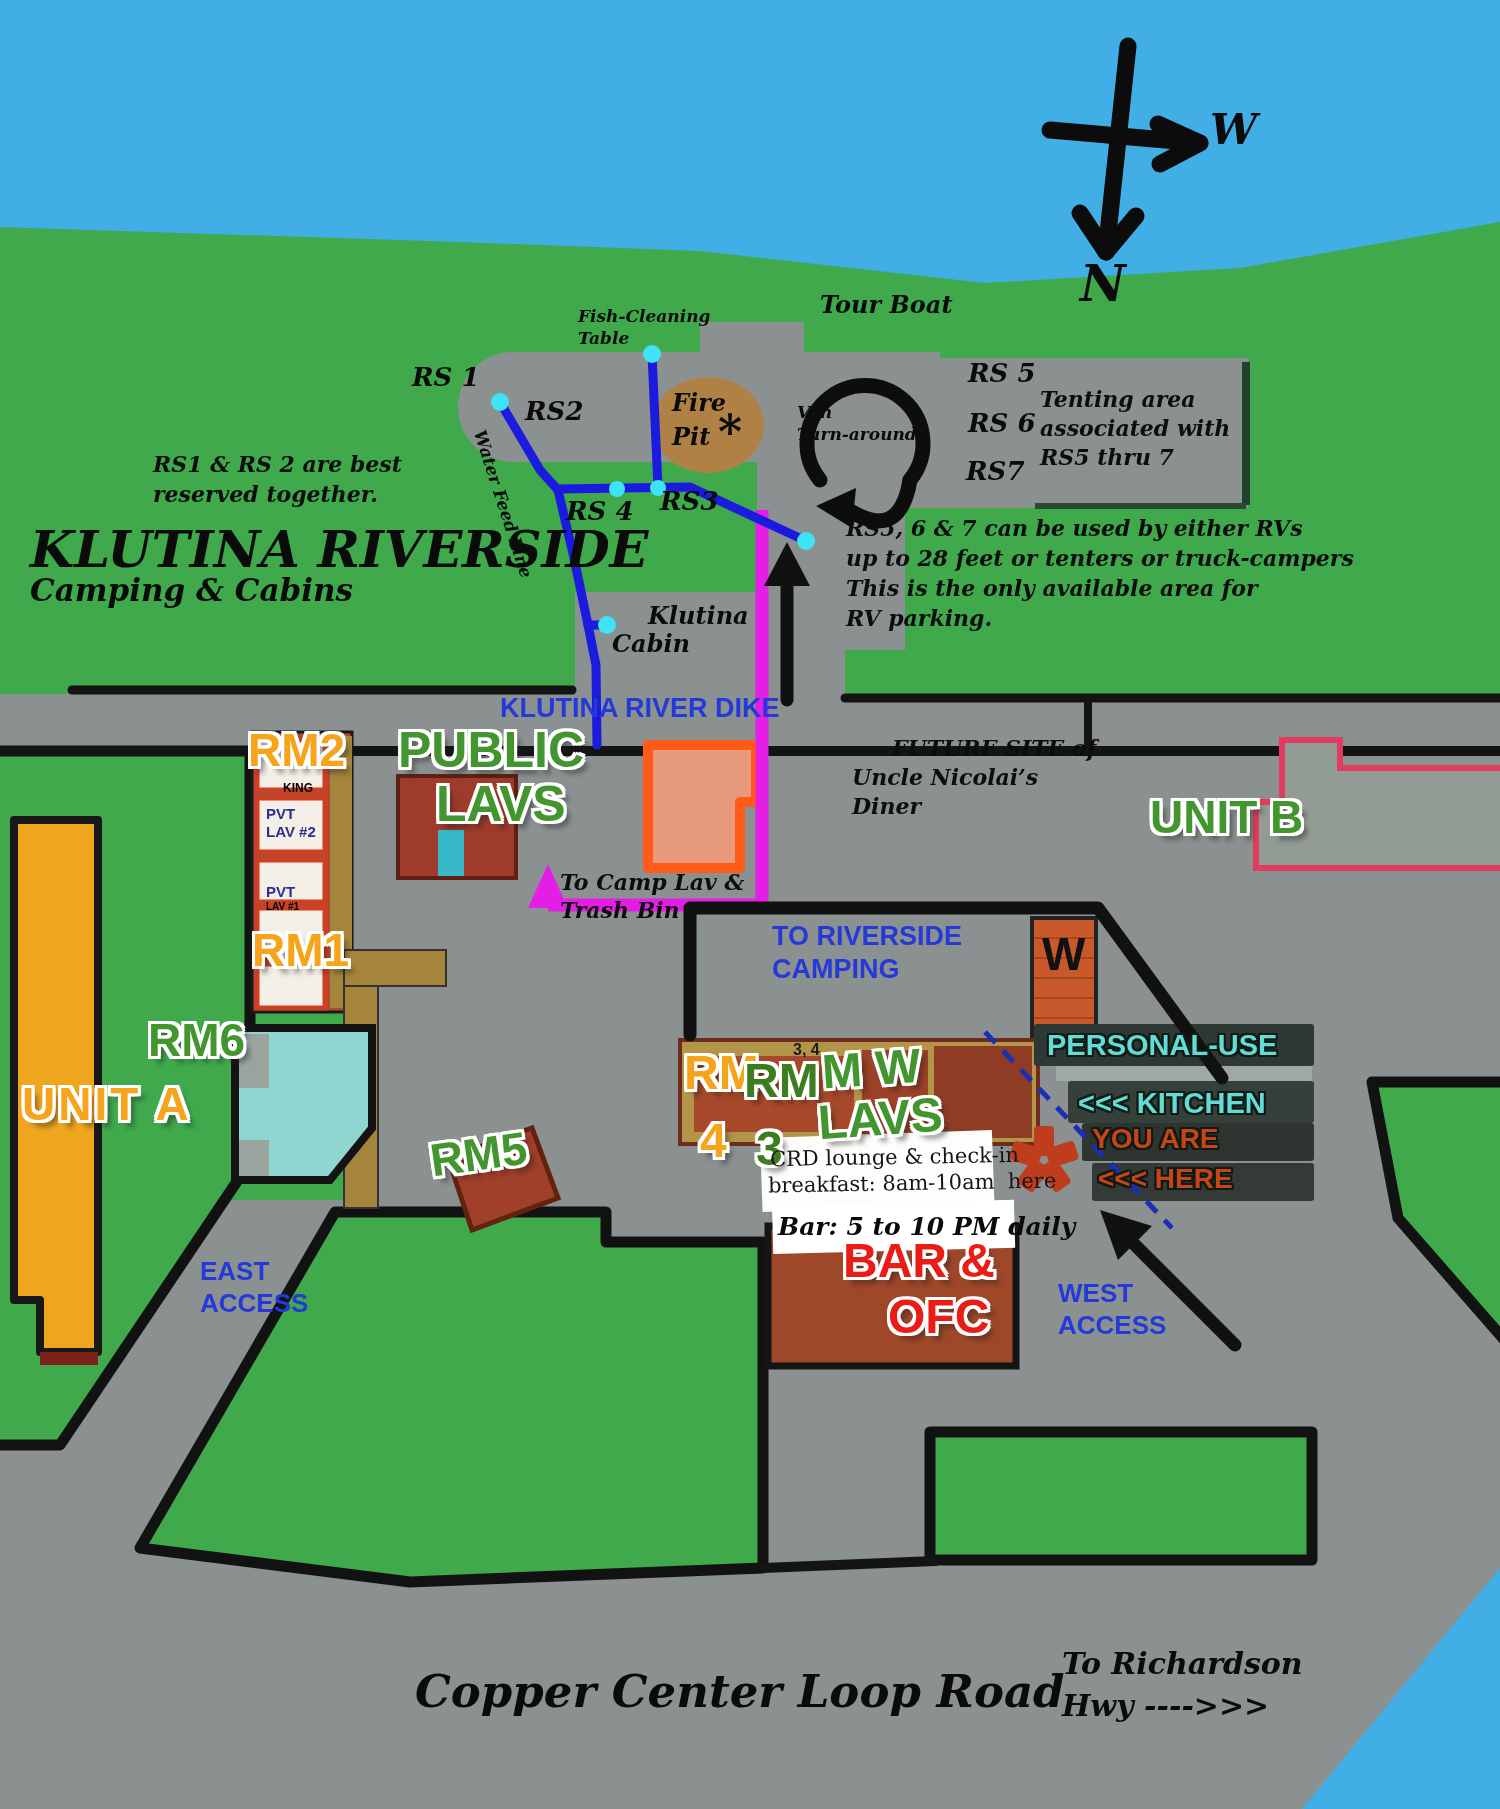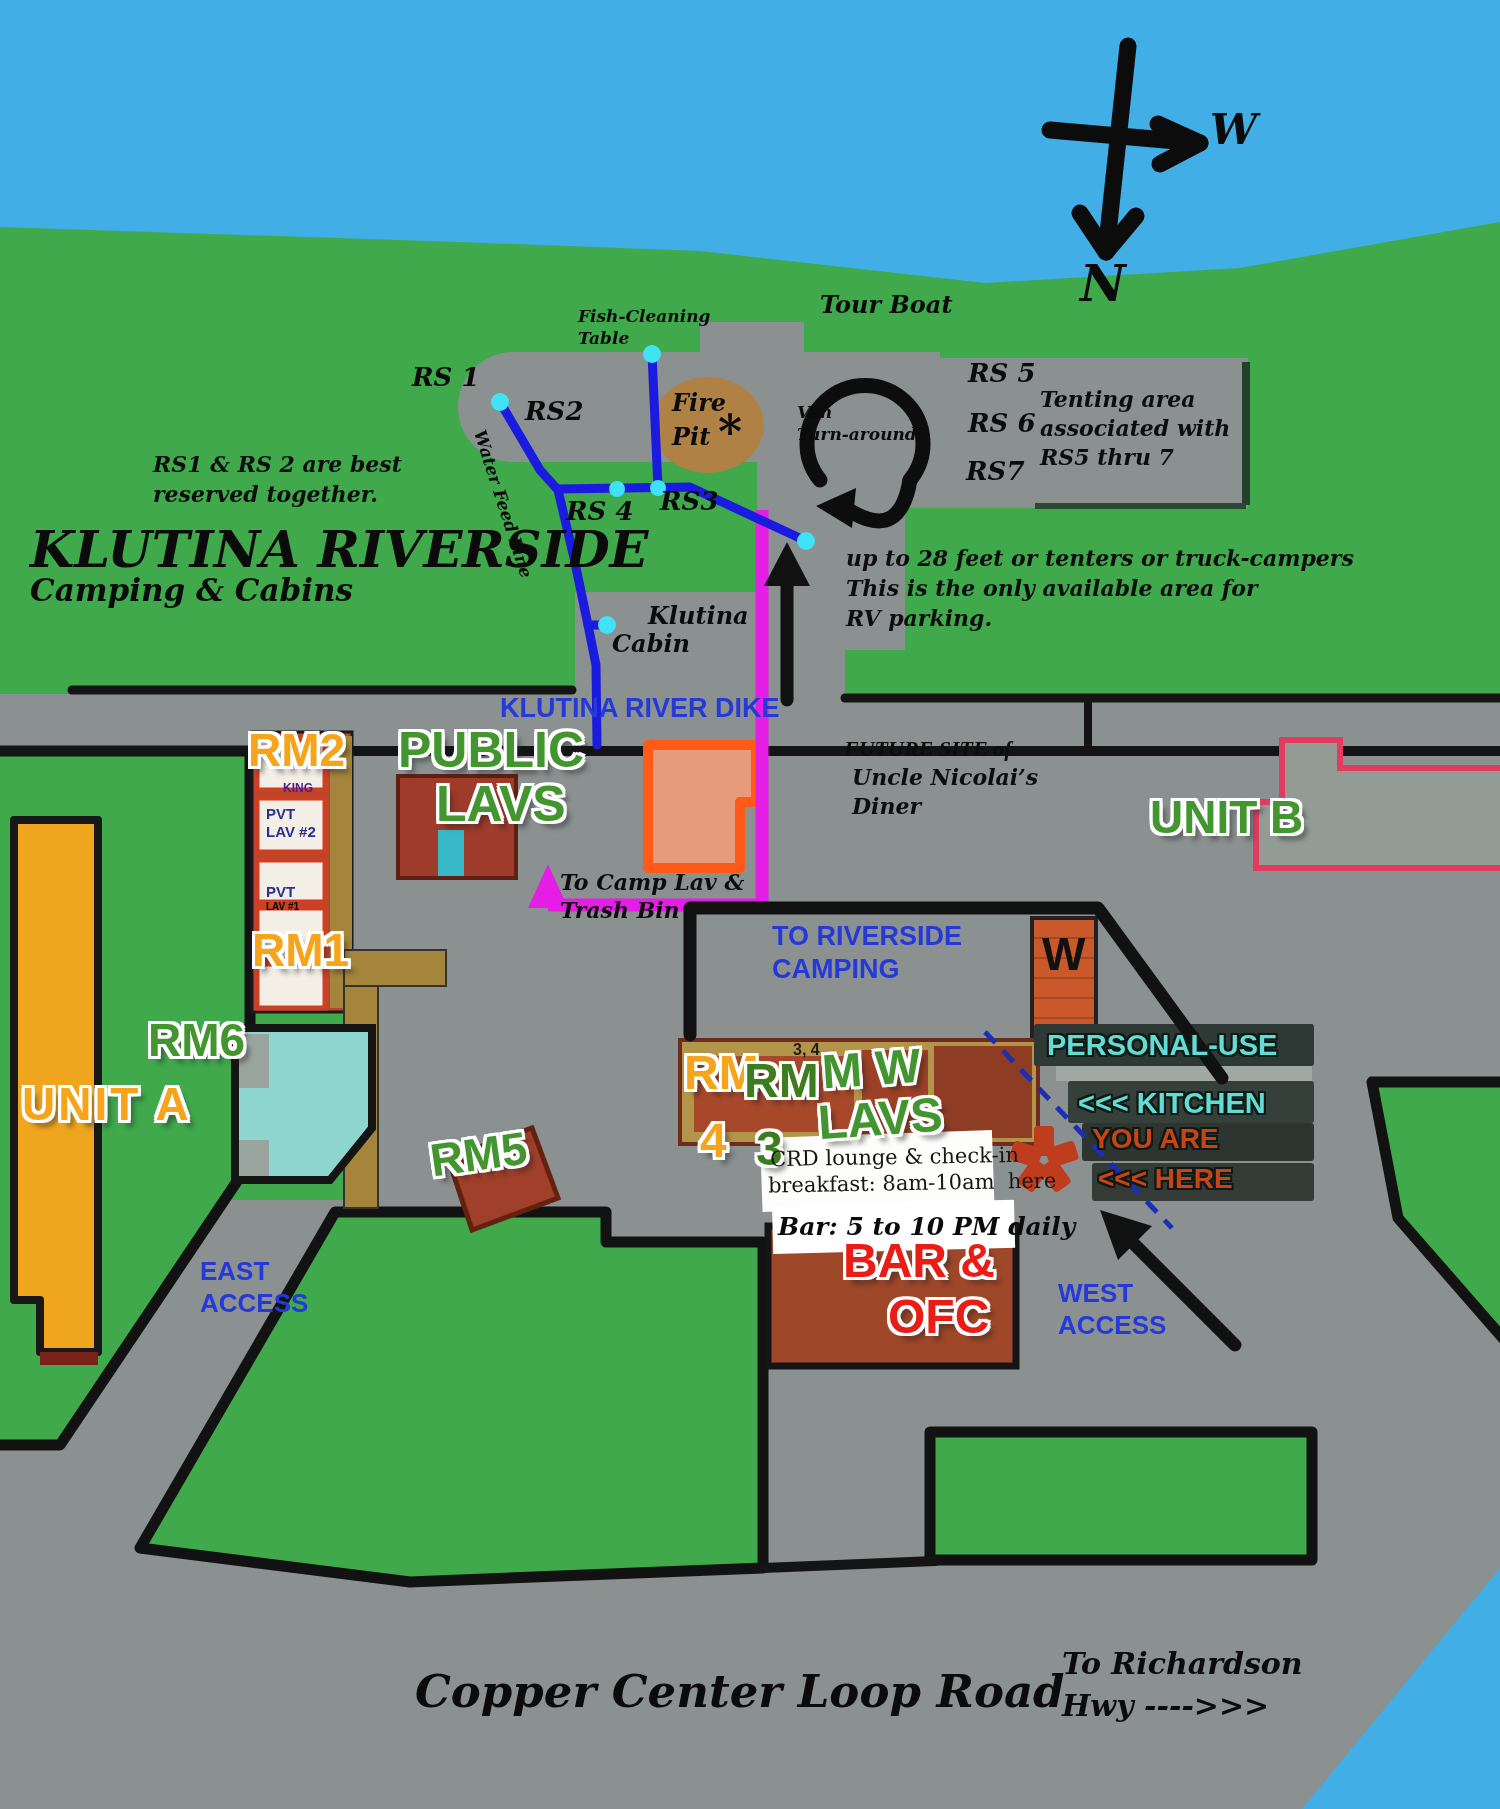--- a/index.html
+++ b/index.html
@@ -208,49 +208,50 @@
 <div class="lbl serif" style="left:672px;top:424px;font-size:24px;">Pit</div>
 <div class="lbl serif" style="left:718px;top:408px;font-size:46px;">*</div>
 
 <div class="lbl serif" style="left:797px;top:404px;font-size:17px;">Van</div>
 <div class="lbl serif" style="left:797px;top:426px;font-size:17px;">Turn-around</div>
 
 <div class="lbl note" style="left:1040px;top:385px;">Tenting area</div>
 <div class="lbl note" style="left:1040px;top:414px;">associated with</div>
 <div class="lbl note" style="left:1040px;top:443px;">RS5 thru 7</div>
 
+<div class="lbl note" style="left:846px;top:514px;">RS5, 6 &amp; 7 can be used by either RVs</div>
 <div class="lbl note" style="left:846px;top:544px;">up to 28 feet or tenters or truck-campers</div>
 <div class="lbl note" style="left:846px;top:574px;">This is the only available area for</div>
 <div class="lbl note" style="left:846px;top:604px;">RV parking.</div>
 
 <div class="lbl note" style="left:153px;top:450px;">RS1 &amp; RS 2 are best</div>
 <div class="lbl note" style="left:153px;top:480px;">reserved together.</div>
 
 <div class="lbl serif" style="left:30px;top:523px;font-size:51px;">KLUTINA RIVERSIDE</div>
 <div class="lbl serif" style="left:30px;top:574px;font-size:31px;">Camping &amp; Cabins</div>
 
 <div class="lbl serif" style="left:612px;top:603px;font-size:24px;margin-left:36px;">Klutina</div>
 <div class="lbl serif" style="left:612px;top:631px;font-size:24px;">Cabin</div>
 
 <div class="lbl c-blue" style="left:500px;top:694px;font-size:27px;">KLUTINA RIVER DIKE</div>
 
 <div class="lbl chunky ow c-orange" style="left:248px;top:726px;font-size:46px;">RM2</div>
-<div class="lbl small-bldg" style="left:283px;top:782px;font-size:12px;color:#4c1d95;">KING</div>
+<div class="lbl small-bldg" style="left:283px;top:782px;font-size:12px;color:#000000;">KING</div>
 <div class="lbl small-bldg" style="left:266px;top:806px;font-size:15px;color:#2b2f8f;">PVT</div>
 <div class="lbl small-bldg" style="left:266px;top:824px;font-size:15px;color:#2b2f8f;">LAV #2</div>
 <div class="lbl small-bldg" style="left:266px;top:884px;font-size:15px;color:#2b2f8f;">PVT</div>
 <div class="lbl small-bldg" style="left:266px;top:902px;font-size:10px;color:#000000;">LAV #1</div>
 <div class="lbl chunky ow c-orange" style="left:252px;top:926px;font-size:46px;">RM1</div>
 <div class="lbl chunky ow c-green" style="left:148px;top:1016px;font-size:46px;">RM6</div>
 <div class="lbl chunky ow c-orange" style="left:22px;top:1080px;font-size:46px;letter-spacing:3px;">UNIT A</div>
 
 <div class="lbl chunky ow c-green" style="left:398px;top:724px;font-size:50px;">PUBLIC</div>
 <div class="lbl chunky ow c-green" style="left:436px;top:778px;font-size:50px;">LAVS</div>
 
-<div class="lbl note" style="left:844px;top:734px;font-family:Liberation Serif, serif;">FUTURE SITE of</div>
+<div class="lbl note" style="left:892px;top:734px;">FUTURE SITE of</div>
 <div class="lbl note" style="left:852px;top:763px;">Uncle Nicolai’s</div>
 <div class="lbl note" style="left:852px;top:792px;">Diner</div>
 
 <div class="lbl chunky ow c-green" style="left:1150px;top:793px;font-size:46px;">UNIT B</div>
 
 <div class="lbl note" style="left:560px;top:868px;">To Camp Lav &amp;</div>
 <div class="lbl note" style="left:560px;top:896px;">Trash Bin</div>
 
 <div class="lbl c-blue" style="left:772px;top:922px;font-size:27px;">TO RIVERSIDE</div>
 <div class="lbl c-blue" style="left:772px;top:955px;font-size:27px;">CAMPING</div>

